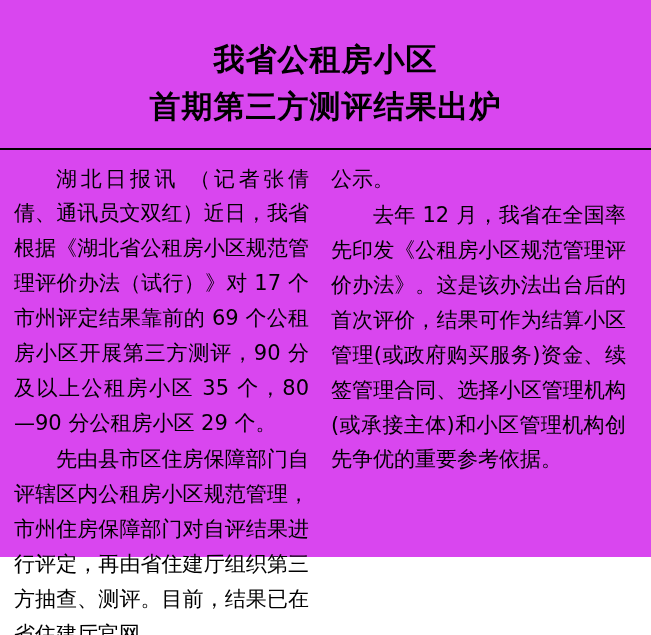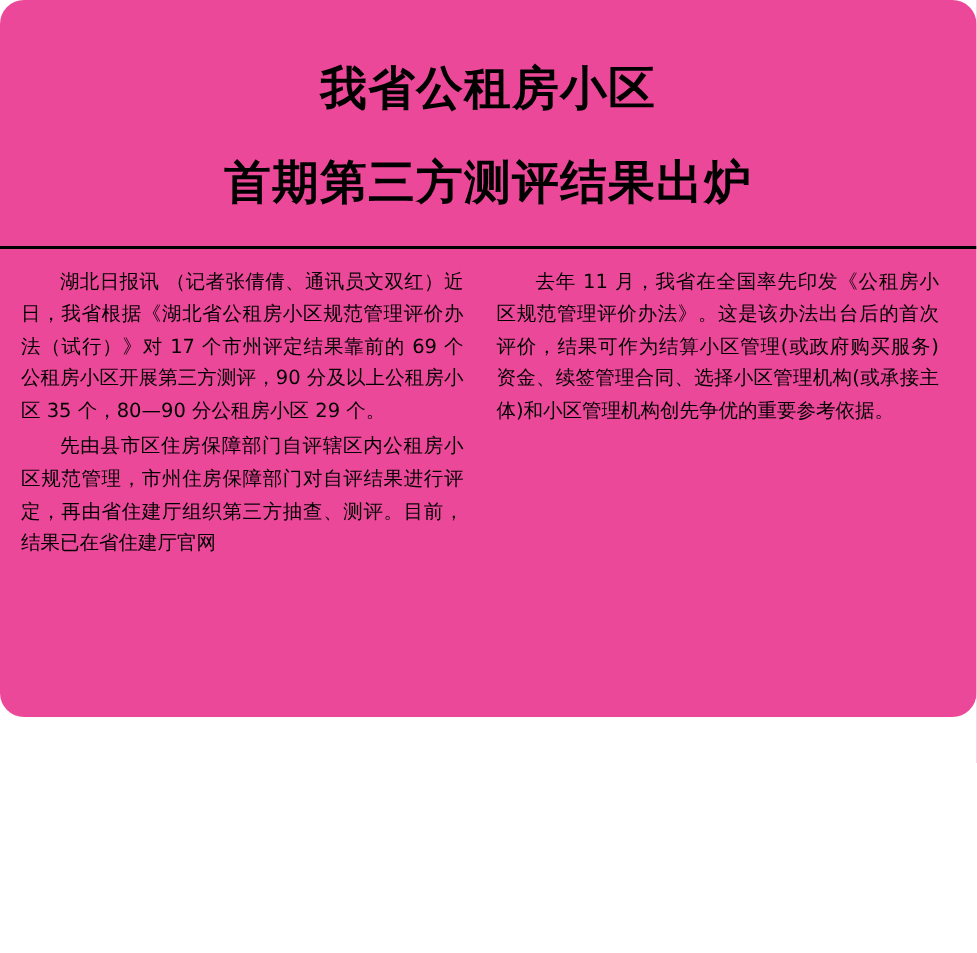--- a/index.html
+++ b/index.html
@@ -10,62 +10,61 @@
   body {
     width: 651px;
     height: 635px;
     font-family: "DejaVu Sans", "Liberation Sans", sans-serif;
     color: #000000;
     overflow: hidden;
   }
   .page {
     position: relative;
     width: 651px;
-    height: 478px;
+    height: 557px;
     box-sizing: border-box;
     padding: 0;
-    background: #ec4899;
-    border-radius: 16px;
+    background: #d946ef;
   }
   .headline {
     text-align: center;
     font-weight: bold;
     font-size: 31px;
     line-height: 1.38;
     letter-spacing: 1px;
     padding: 38px 30px 0 30px;
     font-family: "DejaVu Serif", "Liberation Serif", serif;
   }
   .headline .line1 {
     display: block;
   }
   .headline .line2 {
     display: block;
-    margin-top: 20px;
+    margin-top: 4px;
   }
   .rule {
     width: 100%;
     height: 2px;
     background: #000000;
     margin-top: 20px;
   }
   .columns {
     display: flex;
     flex-direction: row;
     padding: 12px 14px 0 14px;
     box-sizing: border-box;
     gap: 22px;
   }
   .col {
     width: 295px;
     box-sizing: border-box;
   }
   p.para {
     margin: 0 0 2px 0;
-    font-size: 13px;
+    font-size: 21px;
     line-height: 1.66;
     text-align: justify;
     text-justify: inter-ideograph;
     font-family: "DejaVu Sans", "Liberation Sans", sans-serif;
     letter-spacing: 0px;
   }
   p.indent {
     text-indent: 2em;
   }
 </style>
@@ -82,18 +81,19 @@
   <div class="rule"></div>
 
   <div class="columns">
 
     <div class="col">
       <p class="para indent">湖北日报讯 （记者张倩倩、通讯员文双红）近日，我省根据《湖北省公租房小区规范管理评价办法（试行）》对 17 个市州评定结果靠前的 69 个公租房小区开展第三方测评，90 分及以上公租房小区 35 个，80—90 分公租房小区 29 个。</p>
       <p class="para indent">先由县市区住房保障部门自评辖区内公租房小区规范管理，市州住房保障部门对自评结果进行评定，再由省住建厅组织第三方抽查、测评。目前，结果已在省住建厅官网</p>
     </div>
 
     <div class="col">
-      <p class="para indent">去年 11 月，我省在全国率先印发《公租房小区规范管理评价办法》。这是该办法出台后的首次评价，结果可作为结算小区管理(或政府购买服务)资金、续签管理合同、选择小区管理机构(或承接主体)和小区管理机构创先争优的重要参考依据。</p>
+      <p class="para">公示。</p>
+      <p class="para indent">去年 12 月，我省在全国率先印发《公租房小区规范管理评价办法》。这是该办法出台后的首次评价，结果可作为结算小区管理(或政府购买服务)资金、续签管理合同、选择小区管理机构(或承接主体)和小区管理机构创先争优的重要参考依据。</p>
     </div>
 
   </div>
 
 </div>
 
 </body></html>

